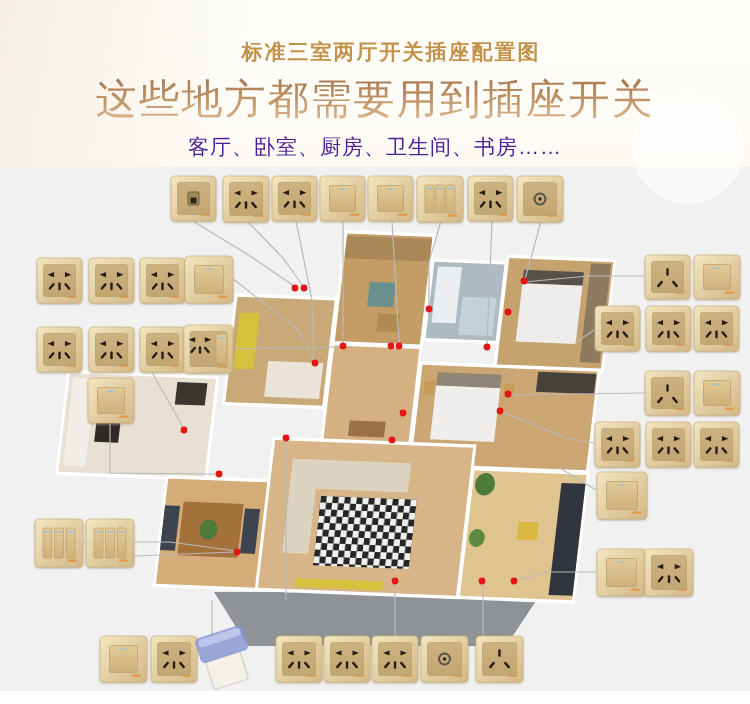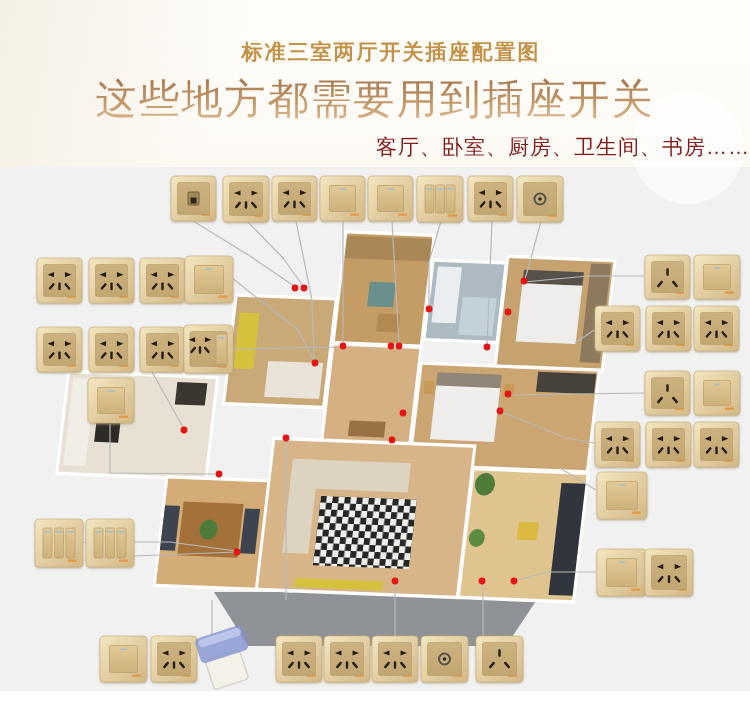--- a/index.html
+++ b/index.html
@@ -499,13 +499,13 @@
         <rect x="6.5" y="6.5" width="34" height="33" rx="2" fill="url(#gInner)" stroke="#b49a67" stroke-width="0.6"></rect>
         <rect x="22.3" y="13.2" width="2.4" height="7.6" rx="1" fill="#251d12" transform="rotate(0 23.5 17)"></rect>
         <rect x="14.8" y="25.2" width="2.4" height="7.6" rx="1" fill="#251d12" transform="rotate(40 16 29)"></rect>
         <rect x="29.8" y="25.2" width="2.4" height="7.6" rx="1" fill="#251d12" transform="rotate(-40 31 29)"></rect>
       </g>
     </g>
 </svg>
 
 <div class="hdr hdr-small" style="color: rgb(194, 146, 73); padding-left: 16px;">标准三室两厅开关插座配置图</div>
 <div class="hdr hdr-big">这些地方都需要用到插座开关</div>
-<div class="hdr hdr-sub" style="color: #7f1d1d; text-align: right;">客厅、卧室、厨房、卫生间、书房……</div>
+<div class="hdr hdr-sub" style="color: #4c1d95;">客厅、卧室、厨房、卫生间、书房……</div>
 
 </body></html>

